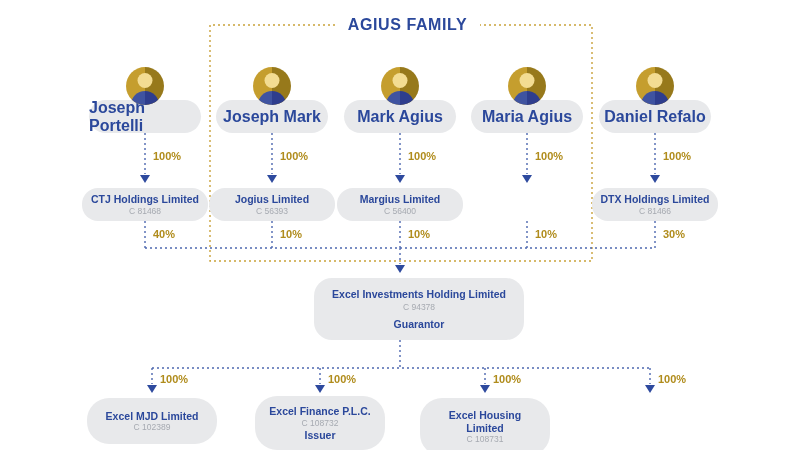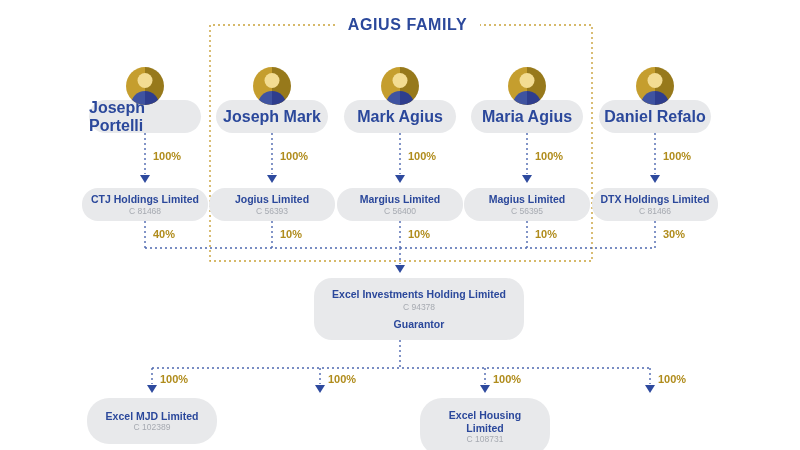--- a/index.html
+++ b/index.html
@@ -151,24 +151,20 @@
     <div class="co-reg">C 81468</div>
   </div>
   <div class="company-box" style="left:209px;top:188px">
     <div class="co-name">Jogius Limited</div>
     <div class="co-reg">C 56393</div>
   </div>
   <div class="company-box" style="left:337px;top:188px">
     <div class="co-name">Margius Limited</div>
     <div class="co-reg">C 56400</div>
   </div>
-  <div class="company-box" style="left:464px;top:188px">
-    <div class="co-name">Magius Limited</div>
-    <div class="co-reg">C 56395</div>
-  </div>
   <div class="company-box" style="left:592px;top:188px">
     <div class="co-name">DTX Holdings Limited</div>
     <div class="co-reg">C 81466</div>
   </div>
 
   <div class="pct" style="left:153px;top:228px">40%</div>
   <div class="pct" style="left:280px;top:228px">10%</div>
   <div class="pct" style="left:408px;top:228px">10%</div>
   <div class="pct" style="left:535px;top:228px">10%</div>
   <div class="pct" style="left:663px;top:228px">30%</div>
@@ -181,18 +177,23 @@
 
   <div class="pct" style="left:160px;top:373px">100%</div>
   <div class="pct" style="left:328px;top:373px">100%</div>
   <div class="pct" style="left:493px;top:373px">100%</div>
   <div class="pct" style="left:658px;top:373px">100%</div>
 
   <div class="sub-box" style="left:87px;top:398px;height:46px">
     <div class="co-name">Excel MJD Limited</div>
     <div class="co-reg">C 102389</div>
   </div>
+  <div class="sub-box" style="left:255px;top:396px;height:54px">
+    <div class="co-name">Excel Finance P.L.C.</div>
+    <div class="co-reg">C 108732</div>
+    <div class="co-role">Issuer</div>
+  </div>
   <div class="sub-box" style="left:420px;top:398px;height:58px">
     <div class="co-name">Excel Housing Limited</div>
     <div class="co-reg">C 108731</div>
   </div>
 
 </div>
 
 </body></html>

